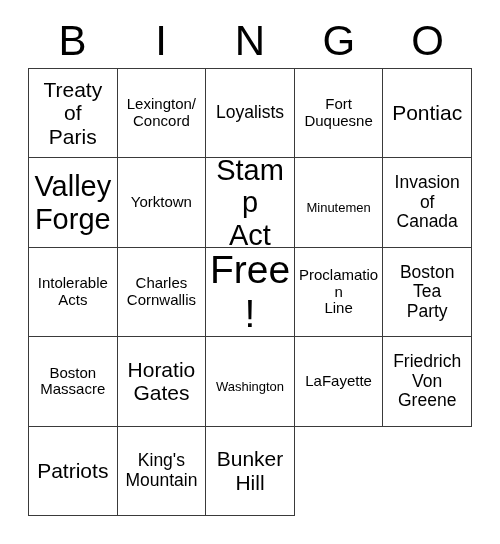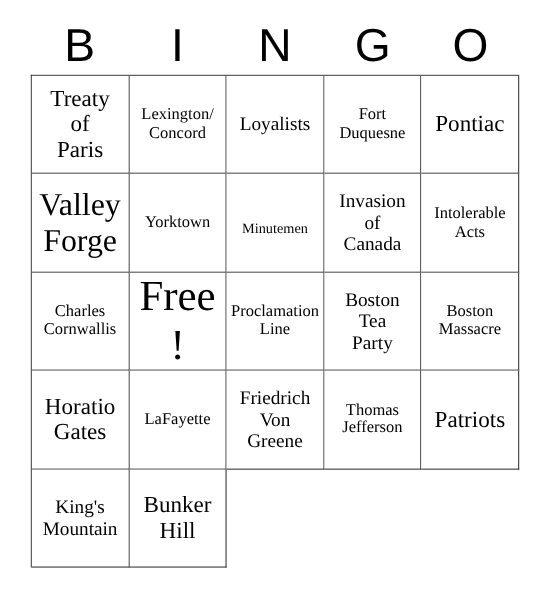--- a/index.html
+++ b/index.html
@@ -54,21 +54,20 @@
     top: 68px;
     width: 444px;
     height: 448px;
     display: grid;
     grid-template-columns: repeat(5, 1fr);
     grid-template-rows: repeat(5, 1fr);
     border-top: 1.5px solid #3a3a3a;
     border-left: 1.5px solid #3a3a3a;
     box-sizing: border-box;
     background: #ffffff;
-    font-family: Liberation Serif, serif;
   }
   .cell {
     border-right: 1.5px solid #3a3a3a;
     border-bottom: 1.5px solid #3a3a3a;
     box-sizing: border-box;
     display: flex;
     align-items: center;
     justify-content: center;
     text-align: center;
     padding: 2px 3px;
@@ -127,20 +126,24 @@
         <span class="cell-text">Pontiac</span>
       </div>
 
     <div class="cell fs-xl">
         <span class="cell-text">Valley
 Forge</span>
       </div>
     <div class="cell fs-s">
         <span class="cell-text">Yorktown</span>
       </div>
+    <div class="cell fs-xl">
+        <span class="cell-text">Stamp
+Act</span>
+      </div>
     <div class="cell fs-xs">
         <span class="cell-text">Minutemen</span>
       </div>
     <div class="cell fs-m">
         <span class="cell-text">Invasion
 of
 Canada</span>
       </div>
 
     <div class="cell fs-s">
@@ -165,33 +168,32 @@
       </div>
 
     <div class="cell fs-s">
         <span class="cell-text">Boston
 Massacre</span>
       </div>
     <div class="cell fs-l">
         <span class="cell-text">Horatio
 Gates</span>
       </div>
+    <div class="cell fs-xs">
+        <span class="cell-text">Washington</span>
+      </div>
     <div class="cell fs-s">
         <span class="cell-text">LaFayette</span>
       </div>
     <div class="cell fs-m">
         <span class="cell-text">Friedrich
 Von
 Greene</span>
       </div>
 
-    <div class="cell fs-s">
-        <span class="cell-text">Thomas
-Jefferson</span>
-      </div>
     <div class="cell fs-l">
         <span class="cell-text">Patriots</span>
       </div>
     <div class="cell fs-m">
         <span class="cell-text">King's
 Mountain</span>
       </div>
     <div class="cell fs-l">
         <span class="cell-text">Bunker
 Hill</span>

